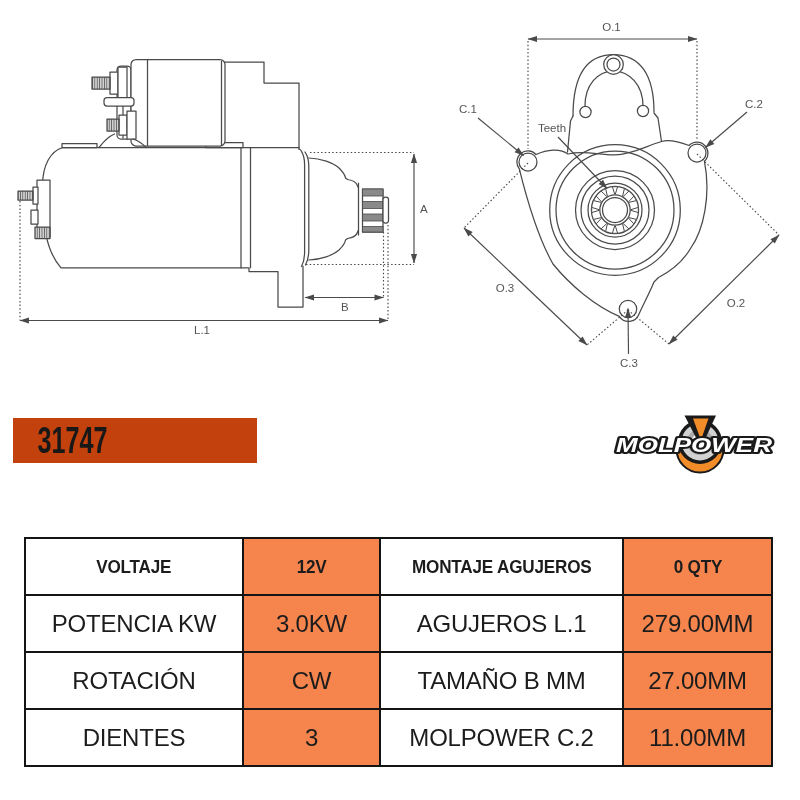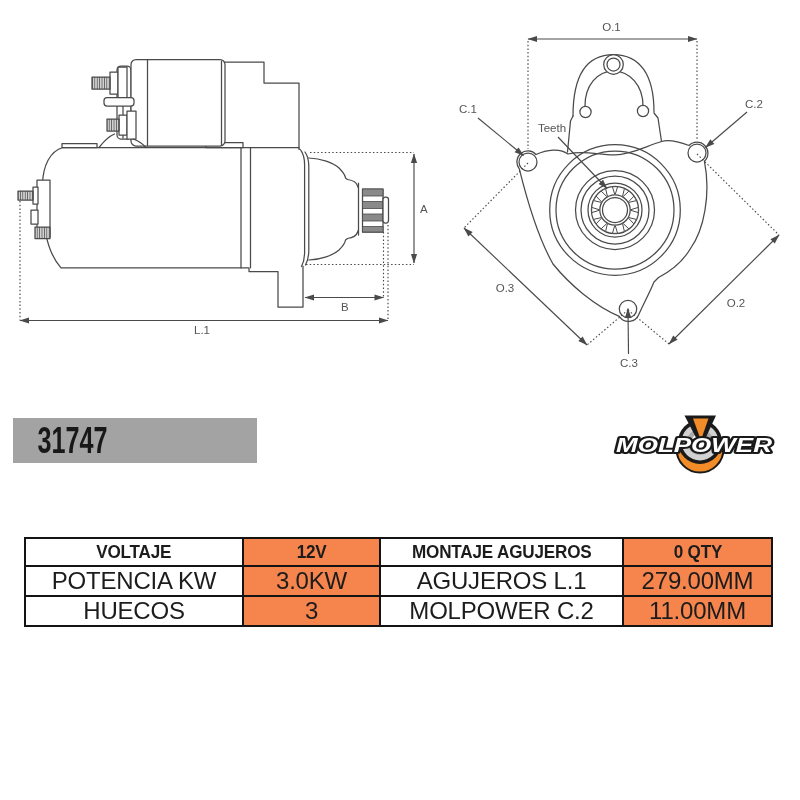--- a/index.html
+++ b/index.html
@@ -1,27 +1,27 @@
 <!DOCTYPE html>
 <html><head>
 <meta charset="utf-8">
 <style>
   html,body{margin:0;padding:0;background:#ffffff;width:800px;height:800px;overflow:hidden;}
   body{font-family:"Liberation Sans", sans-serif;position:relative;}
   #spec,#pn,#spec td{transform:translateZ(0);}
   svg text{transform:translateZ(0);}
   #art{position:absolute;left:0;top:0;}
-  #pn{position:absolute;left:13px;top:418px;width:244px;height:45px;background:#a3a3a3;}
+  #pn{position:absolute;left:13px;top:418px;width:244px;height:45px;background:#c2410c;}
   #pn span{display:block;font-weight:bold;font-size:37px;line-height:45px;color:#181818;
     transform:scaleX(0.68);transform-origin:0 50%;padding-left:36px;letter-spacing:0px;}
   #spec{position:absolute;left:24px;top:537px;border-collapse:collapse;table-layout:fixed;}
   #spec td{border:2px solid #141414;text-align:center;vertical-align:middle;
     font-size:24px;color:#1c1c1c;padding:0;letter-spacing:-0.2px;}
   #spec .o{background:#f5854d;margin-left:38px;}
-  #spec tr{height:28px;}
+  #spec tr{height:57px;}
   #spec tr.hd td{font-weight:bold;font-size:19px;}
   #spec tr.hd td span{display:inline-block;transform:scaleX(0.9);transform-origin:50% 50%;}
 </style>
 </head>
 <body>
 <svg id="art" width="800" height="800" viewBox="0 0 800 800">
   <defs>
     <marker id="ae" markerWidth="12" markerHeight="8" refX="9.5" refY="4" orient="auto" markerUnits="userSpaceOnUse">
       <path d="M0.5,0.9 L10,4 L0.5,7.1 Z" fill="#4a4a4a"></path>
     </marker>
@@ -210,19 +210,25 @@
         <td><span>MONTAJE AGUJEROS</span></td>
         <td class="o"><span>0 QTY</span></td>
       </tr>
   <tr>
         <td>POTENCIA KW</td>
         <td class="o">3.0KW</td>
         <td>AGUJEROS L.1</td>
         <td class="o">279.00MM</td>
       </tr>
   <tr>
-        <td>HUECOS</td>
+        <td>ROTACIÓN</td>
+        <td class="o">CW</td>
+        <td>TAMAÑO B MM</td>
+        <td class="o">27.00MM</td>
+      </tr>
+  <tr>
+        <td>DIENTES</td>
         <td class="o">3</td>
         <td>MOLPOWER C.2</td>
         <td class="o">11.00MM</td>
       </tr>
 </tbody>
   </table>
 
 </body></html>

